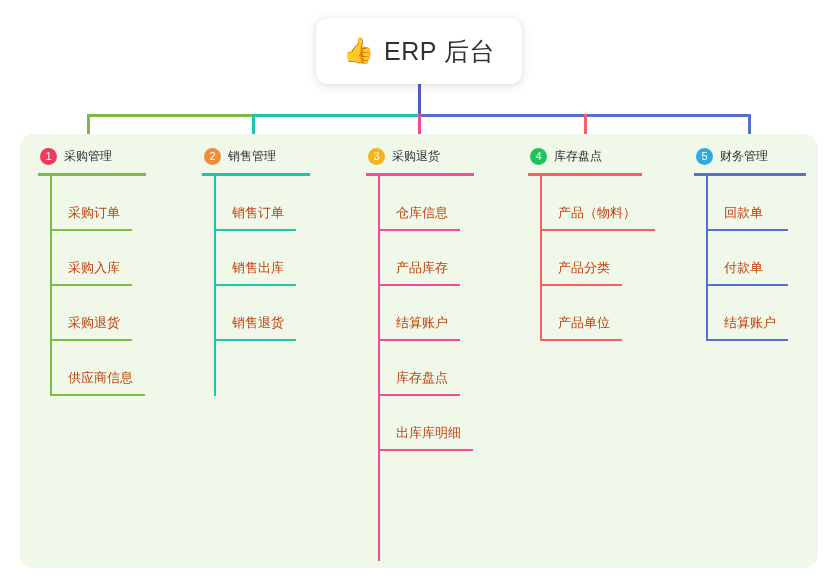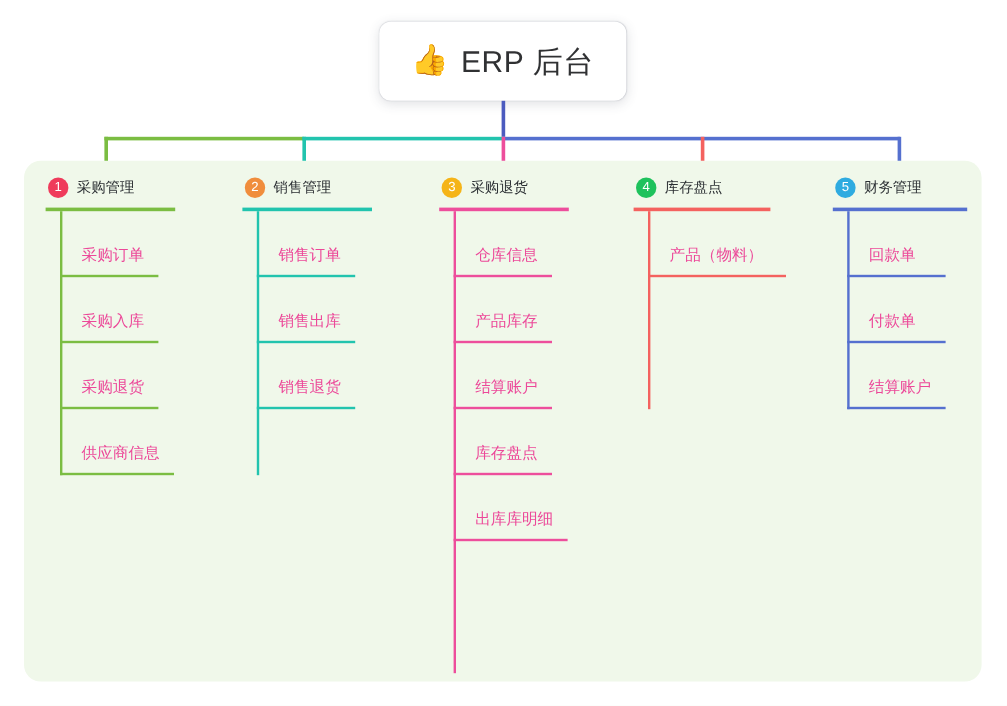--- a/index.html
+++ b/index.html
@@ -107,21 +107,21 @@
   .leaf {
     position: relative;
     height: 55px;
     box-sizing: border-box;
   }
   .leaf-label {
     position: absolute;
     left: 30px;
     bottom: 9px;
     font-size: 13px;
-    color: #ec4899;
+    color: #c2410c;
     white-space: nowrap;
   }
   .leaf-rule {
     position: absolute;
     left: 12px;
     bottom: 0;
     height: 2px;
   }
 </style>
 </head>
@@ -230,20 +230,28 @@
         <span class="badge" style="background: rgb(30, 194, 92);">4</span>
         <span class="col-title">库存盘点</span>
       </div>
       <div class="col-rule" style="width: 114px; background: rgb(244, 98, 95);"></div>
       <div class="col-body">
         <div class="spine" style="height: 165px; background: rgb(244, 98, 95);"></div>
         <div class="leaf">
           <span class="leaf-label">产品（物料）</span>
           <div class="leaf-rule" style="width: 115px; background: rgb(244, 98, 95);"></div>
         </div>
+        <div class="leaf">
+          <span class="leaf-label">产品分类</span>
+          <div class="leaf-rule" style="width: 82px; background: rgb(244, 98, 95);"></div>
+        </div>
+        <div class="leaf">
+          <span class="leaf-label">产品单位</span>
+          <div class="leaf-rule" style="width: 82px; background: rgb(244, 98, 95);"></div>
+        </div>
       </div>
     </div>
     <div class="column" style="left: 694px;">
       <div class="col-head">
         <span class="badge" style="background: rgb(47, 171, 224);">5</span>
         <span class="col-title">财务管理</span>
       </div>
       <div class="col-rule" style="width: 112px; background: rgb(85, 112, 207);"></div>
       <div class="col-body">
         <div class="spine" style="height: 165px; background: rgb(85, 112, 207);"></div>

